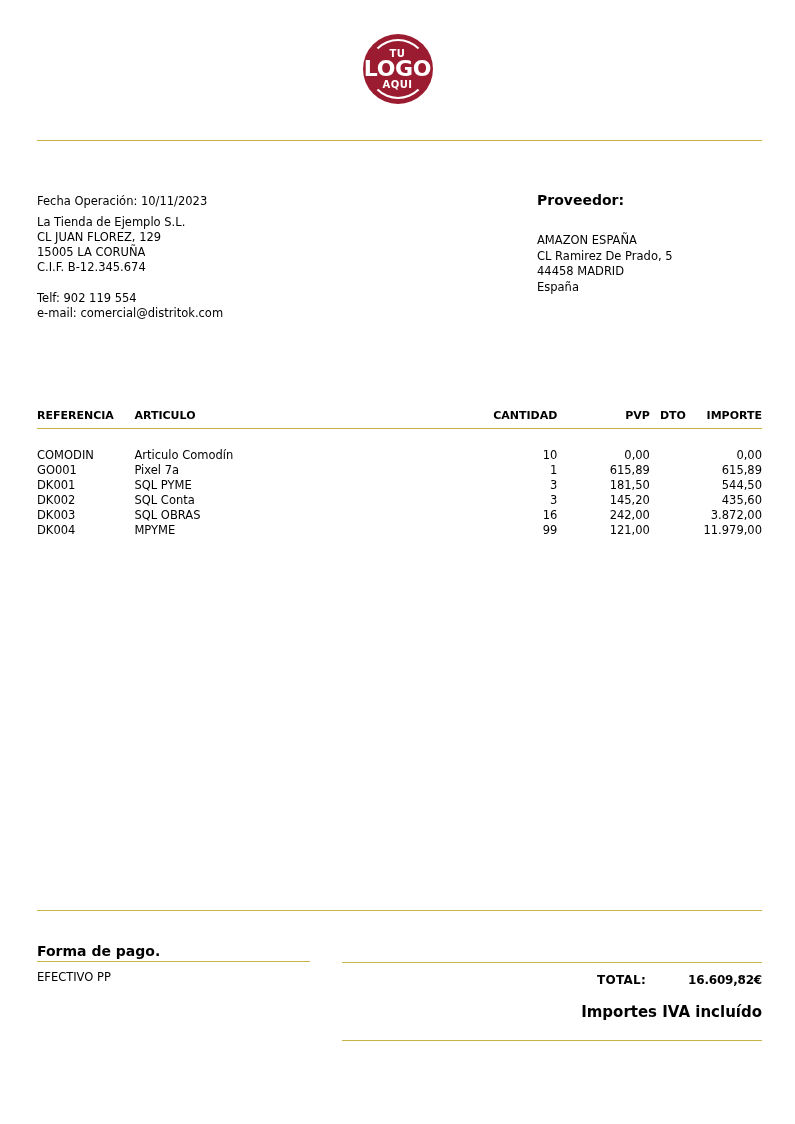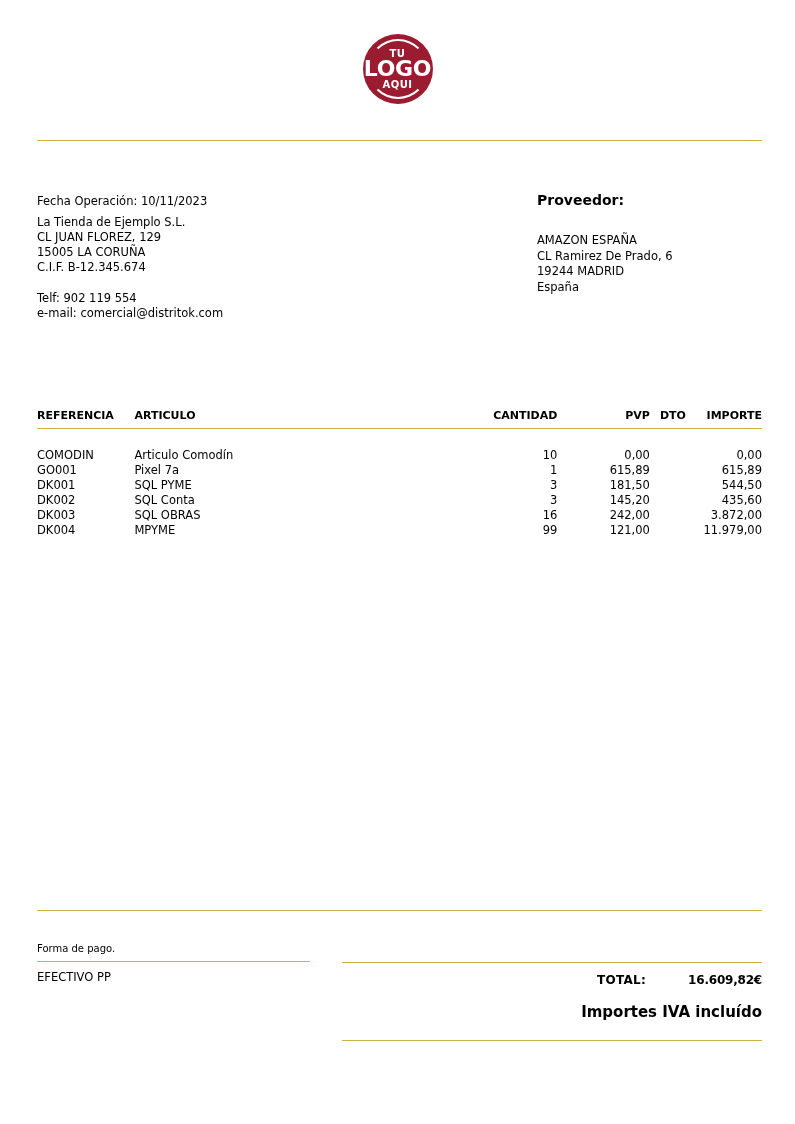--- a/index.html
+++ b/index.html
@@ -154,22 +154,22 @@
   .c-art     { width: 320px; text-align: left; }
   .c-cant    { width: 110px; text-align: right; padding-right: 2px !important; }
   .c-pvp     { width: 92px;  text-align: right; padding-right: 2px !important; }
   .c-dto     { width: 44px;  text-align: left; padding-left: 8px !important; }
   .c-imp     { text-align: right; }
 
   
   .pago-title {
     position: absolute;
     left: 37px; top: 943px;
-    font-size: 10px;
-    font-weight: normal;
+    font-size: 14px;
+    font-weight: bold;
   }
   .pago-value {
     position: absolute;
     left: 37px; top: 970px;
     font-size: 11.5px;
   }
   .total-row {
     position: absolute;
     right: 33px; top: 973px;
     font-size: 12px;
@@ -218,22 +218,22 @@
   </div>
 
   <div class="contact-block">
     <div>Telf: 902 119 554</div>
     <div>e-mail: comercial@distritok.com</div>
   </div>
 
   <div class="supplier-title">Proveedor:</div>
   <div class="supplier-block">
     <div>AMAZON ESPAÑA</div>
-    <div>CL Ramirez De Prado, 6</div>
-    <div>19244 MADRID</div>
+    <div>CL Ramirez De Prado, 5</div>
+    <div>44458 MADRID</div>
     <div>España</div>
   </div>
 
   <div class="table-wrap">
     <table class="items">
       <thead>
         <tr>
           <th class="c-ref">REFERENCIA</th>
           <th class="c-art">ARTICULO</th>
           <th class="c-cant">CANTIDAD</th>

